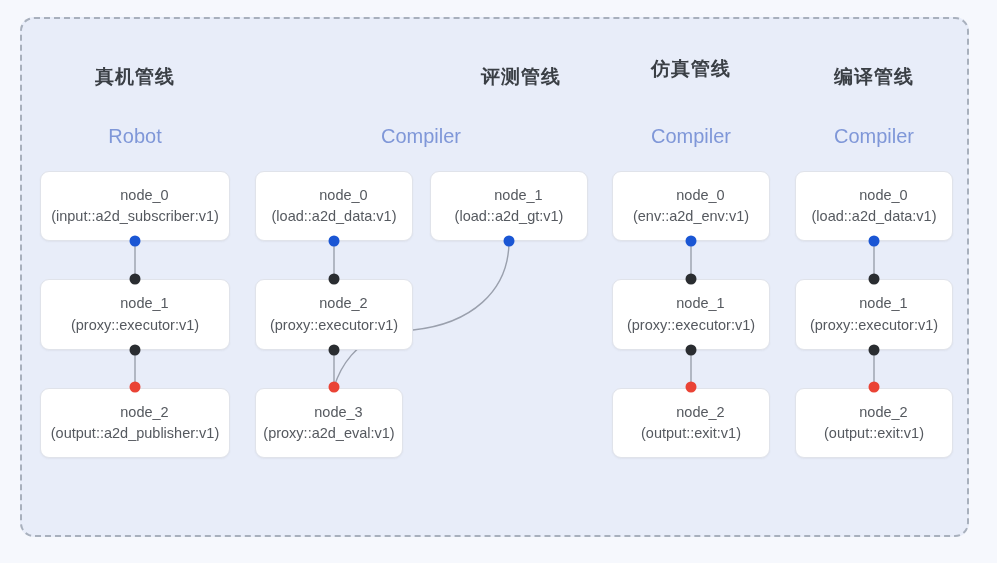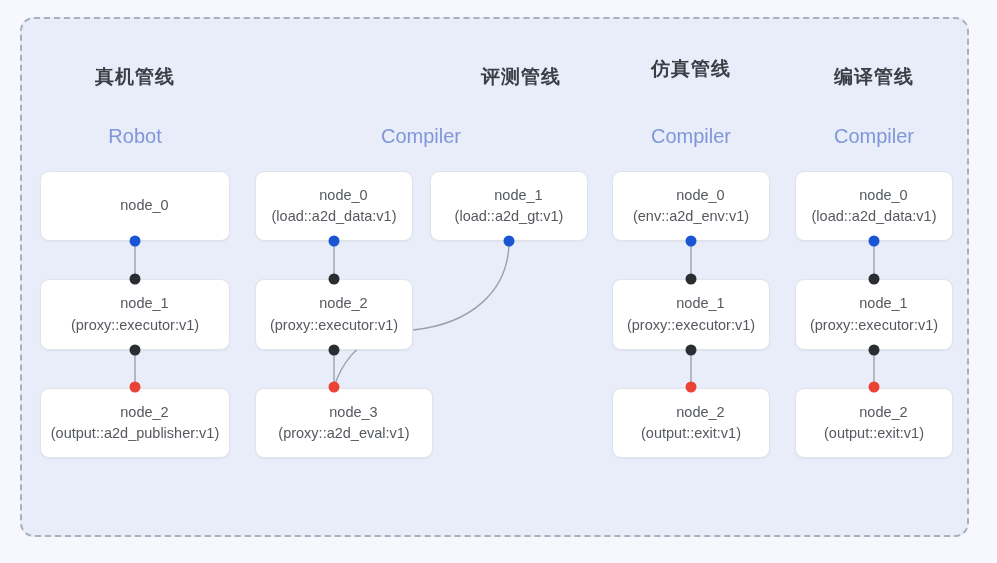--- a/index.html
+++ b/index.html
@@ -109,20 +109,21 @@
       <path d="M691,350 L691,387" fill="none" stroke="#9aa0ad" stroke-width="1.4"></path>
       <path d="M874,241 L874,279" fill="none" stroke="#9aa0ad" stroke-width="1.4"></path>
       <path d="M874,350 L874,387" fill="none" stroke="#9aa0ad" stroke-width="1.4"></path>
     </svg>
 
   <div id="content-layer">
       <div class="column-title" style="left: -5px; top: 64px; width: 280px;">真机管线</div>
       <div class="column-subtitle" style="left: -5px; top: 125px; width: 280px;">Robot</div>
       <div class="node-card" style="left: 40px; top: 171px; width: 190px; height: 70px;">
         <div class="node-title">node_0</div>
+        <div class="node-type">(input::a2d_subscriber:v1)</div>
       </div>
       <div class="node-card" style="left: 40px; top: 279px; width: 190px; height: 71px;">
         <div class="node-title">node_1</div>
         <div class="node-type">(proxy::executor:v1)</div>
       </div>
       <div class="node-card" style="left: 40px; top: 388px; width: 190px; height: 70px;">
         <div class="node-title">node_2</div>
         <div class="node-type">(output::a2d_publisher:v1)</div>
       </div>
       <div class="port port-out" style="left: 135px; top: 241px;"></div>
@@ -136,21 +137,21 @@
         <div class="node-type">(load::a2d_data:v1)</div>
       </div>
       <div class="node-card" style="left: 430px; top: 171px; width: 158px; height: 70px;">
         <div class="node-title">node_1</div>
         <div class="node-type">(load::a2d_gt:v1)</div>
       </div>
       <div class="node-card" style="left: 255px; top: 279px; width: 158px; height: 71px;">
         <div class="node-title">node_2</div>
         <div class="node-type">(proxy::executor:v1)</div>
       </div>
-      <div class="node-card" style="left: 255px; top: 388px; width: 178px; height: 70px;">
+      <div class="node-card" style="left: 255px; top: 388px; width: 148px; height: 70px;">
         <div class="node-title">node_3</div>
         <div class="node-type">(proxy::a2d_eval:v1)</div>
       </div>
       <div class="port port-out" style="left: 334px; top: 241px;"></div>
       <div class="port port-out" style="left: 509px; top: 241px;"></div>
       <div class="port port-in" style="left: 334px; top: 279px;"></div>
       <div class="port port-in" style="left: 334px; top: 350px;"></div>
       <div class="port port-end" style="left: 334px; top: 387px;"></div>
       <div class="column-title" style="left: 551px; top: 56px; width: 280px;">仿真管线</div>
       <div class="column-subtitle" style="left: 551px; top: 125px; width: 280px;">Compiler</div>

